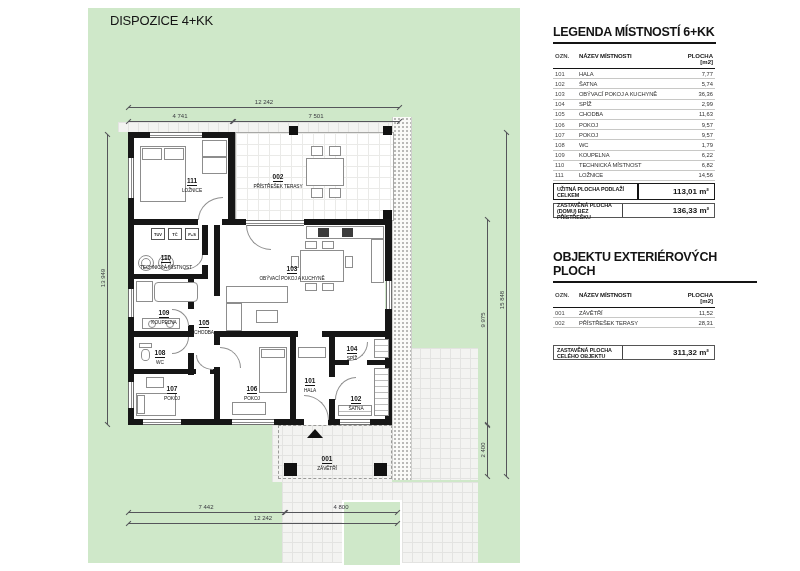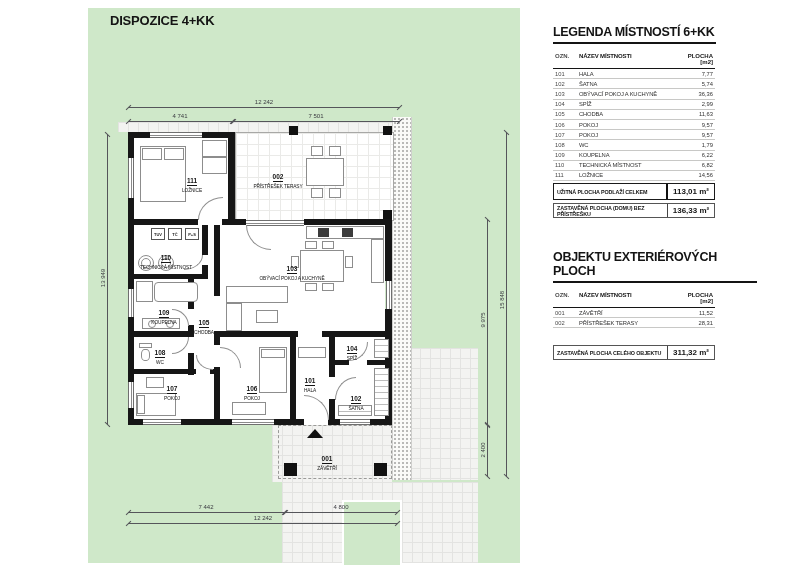--- a/index.html
+++ b/index.html
@@ -49,39 +49,39 @@
   .dimh::before{left:0;} .dimh::after{right:0;}
   .dimv{position:absolute;width:1px;background:#55555a;}
   .dimv::before,.dimv::after{content:"";position:absolute;left:-3px;width:7px;height:1px;background:#55555a;transform:rotate(45deg);}
   .dimv::before{top:0;} .dimv::after{bottom:0;}
   .dlab{position:absolute;font-size:6px;color:#3a3a40;white-space:nowrap;transform:translateX(-50%);}
   .dlabv{position:absolute;font-size:6px;color:#3a3a40;white-space:nowrap;transform:translate(-50%,-50%) rotate(-90deg);}
   .tri{position:absolute;width:0;height:0;border-left:8px solid transparent;border-right:8px solid transparent;border-bottom:9px solid #111;}
   .dash{position:absolute;border:1px dashed #9a9a98;}
 
   
-  .ptitle{position:absolute;font-size:13px;font-weight:bold;letter-spacing:-0.2px;color:#141414;}
+  .ptitle{position:absolute;font-size:13px;font-weight:normal;letter-spacing:-0.2px;color:#141414;}
 
   
   .panel{position:absolute;left:545px;top:22px;width:212px;}
   .sec-title{display:inline-block;font-size:12.5px;font-weight:bold;letter-spacing:-0.3px;color:#141414;
              border-bottom:2.5px solid #141414;padding:0 2px 3px 0;margin-left:8px;}
   .tbl{margin:7px 0 0 8px;width:162px;}
   .thead{display:flex;font-size:6px;font-weight:bold;color:#141414;padding:2px 0 3px 0;border-bottom:1.5px solid #141414;}
   .trow{display:flex;font-size:5.8px;color:#333;padding:1.6px 0;border-bottom:0.5px solid #c8c8c6;align-items:center;}
   .c-code{width:24px;padding-left:2px;color:#4a4a4a;}
   .c-name{flex:1;letter-spacing:-0.15px;}
   .c-area{width:34px;text-align:right;padding-right:2px;}
   .sumrow{display:flex;align-items:stretch;width:162px;margin-left:8px;box-sizing:border-box;}
   .sumrow .slabel{flex:1;font-size:5.4px;font-weight:bold;color:#141414;display:flex;align-items:center;padding-left:3px;letter-spacing:-0.1px;}
   .sumrow .sval{width:46px;display:flex;align-items:center;justify-content:center;font-size:8px;font-weight:bold;color:#141414;}
   .sum-a{border:1.5px solid #1a1a1a;height:17px;margin-top:2px;}
-  .sum-a .sval{border-left:2px solid #111;}
+  .sum-a .sval{border-left:2px solid #111;padding-left:29px;}
   .sum-b{border:1px solid #555;height:15px;margin-top:3px;}
-  .sum-b .sval{border-left:1.2px solid #444;}
+  .sum-b .sval{border-left:1.2px solid #444;padding-left:45px;}
 </style>
 </head>
 <body>
 
 <div id="canvas">
 
   <div class="grass" style="left:88px;top:8px;width:432px;height:555px;"></div>
   <div class="pave" style="left:118px;top:122px;width:274px;height:10px;"></div>
   <div class="pave" style="left:410px;top:348px;width:68px;height:132px;"></div>
   <div class="pave" style="left:272px;top:425px;width:120px;height:57px;"></div>

